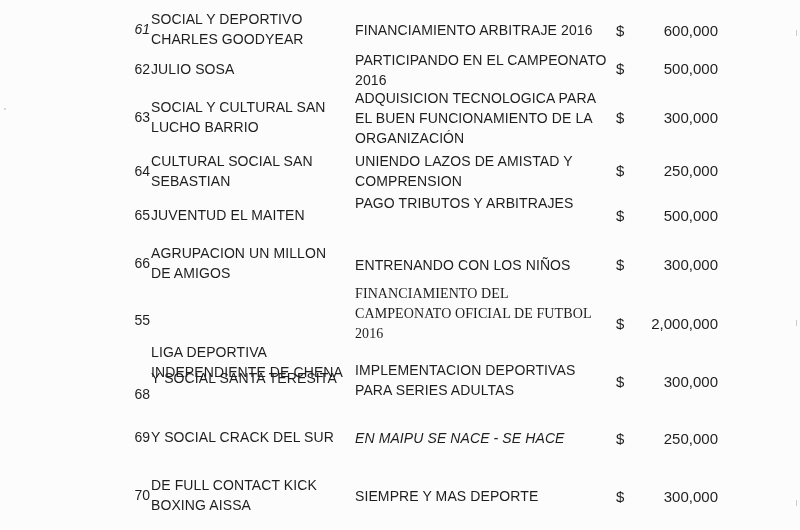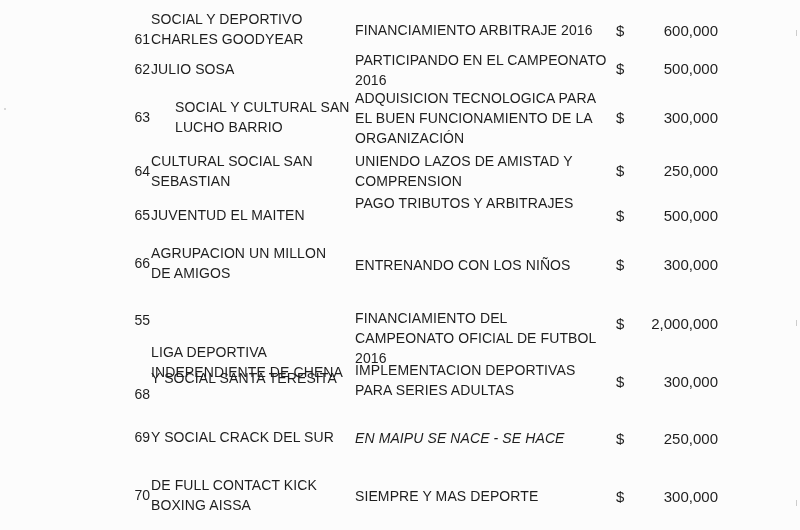--- a/index.html
+++ b/index.html
@@ -34,40 +34,40 @@
       font-size: 15px; line-height: 20px; text-align: right;
     }
     .speck { position: absolute; background: #ccc; border-radius: 50%; }
   </style>
 </head>
 <body>
 
 <div class="page">
 
   <div class="row" style="top:0;">
-    <span class="num" style="top:29px;">61</span>
+    <span class="num" style="top:19px;font-style:italic;">61</span>
     <span class="name" style="top:9px;">SOCIAL Y  DEPORTIVO
 CHARLES GOODYEAR</span>
     <span class="purpose" style="top:20px;">FINANCIAMIENTO  ARBITRAJE 2016</span>
     <span class="cur" style="top:21px;">$</span>
     <span class="amt" style="top:21px;">600,000</span>
   </div>
 
   <div class="row" style="top:0;">
     <span class="num" style="top:59px;">62</span>
     <span class="name" style="top:59px;">JULIO SOSA</span>
     <span class="purpose" style="top:50px;">PARTICIPANDO EN EL CAMPEONATO
 2016</span>
     <span class="cur" style="top:59px;">$</span>
     <span class="amt" style="top:59px;">500,000</span>
   </div>
 
   <div class="row" style="top:0;">
     <span class="num" style="top:107px;text-align:right;">63</span>
-    <span class="name" style="top:97px;margin-left:24px;">SOCIAL Y CULTURAL SAN
+    <span class="name" style="top:97px;">SOCIAL Y CULTURAL SAN
 LUCHO BARRIO</span>
     <span class="purpose" style="top:88px;">ADQUISICION TECNOLOGICA  PARA
 EL BUEN FUNCIONAMIENTO  DE LA
 ORGANIZACIÓN</span>
     <span class="cur" style="top:108px;">$</span>
     <span class="amt" style="top:108px;">300,000</span>
   </div>
 
   <div class="row" style="top:0;">
     <span class="num" style="top:161px;">64</span>
@@ -93,21 +93,21 @@
 DE  AMIGOS</span>
     <span class="purpose" style="top:255px;">ENTRENANDO  CON  LOS NIÑOS</span>
     <span class="cur" style="top:255px;">$</span>
     <span class="amt" style="top:255px;">300,000</span>
   </div>
 
   <div class="row" style="top:0;">
     <span class="num" style="top:310px;">55</span>
     <span class="name" style="top:298px;margin-top:44px;">LIGA  DEPORTIVA
 INDEPENDIENTE  DE CHENA</span>
-    <span class="purpose" style="top:308px;">FINANCIAMIENTO  DEL
+    <span class="purpose" style="top:284px;font-family:Liberation Serif, serif;">FINANCIAMIENTO  DEL
 CAMPEONATO OFICIAL DE FUTBOL
 2016</span>
     <span class="cur" style="top:314px;">$</span>
     <span class="amt" style="top:314px;">2,000,000</span>
   </div>
 
   <div class="row" style="top:0;">
     <span class="num" style="top:368px;margin-top:16px;">68</span>
     <span class="name" style="top:368px;">Y SOCIAL SANTA  TERESITA</span>
     <span class="purpose" style="top:360px;">IMPLEMENTACION DEPORTIVAS

